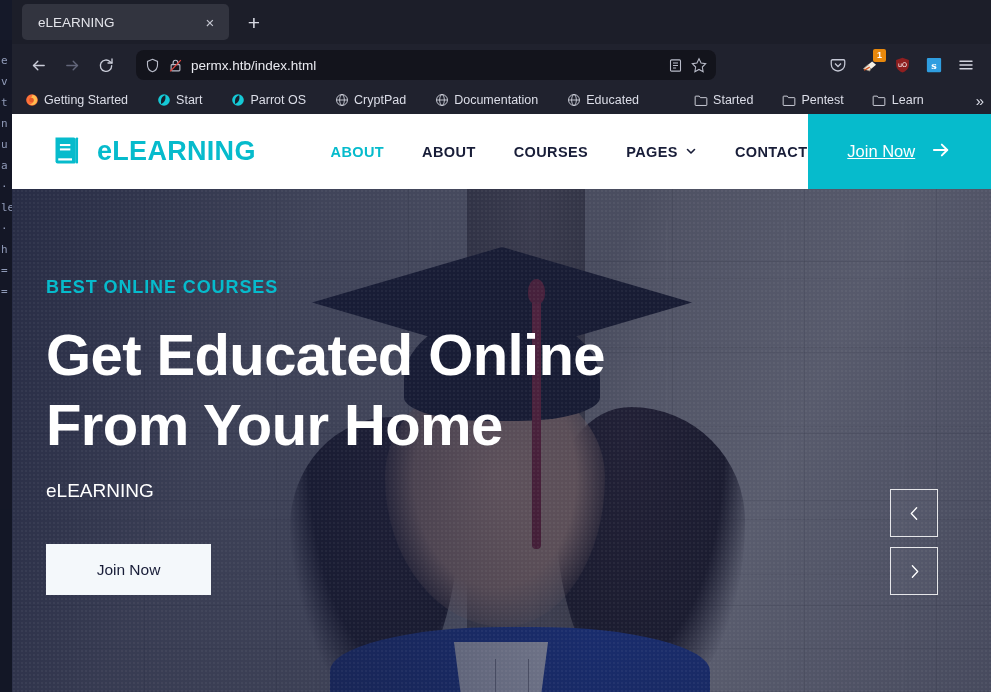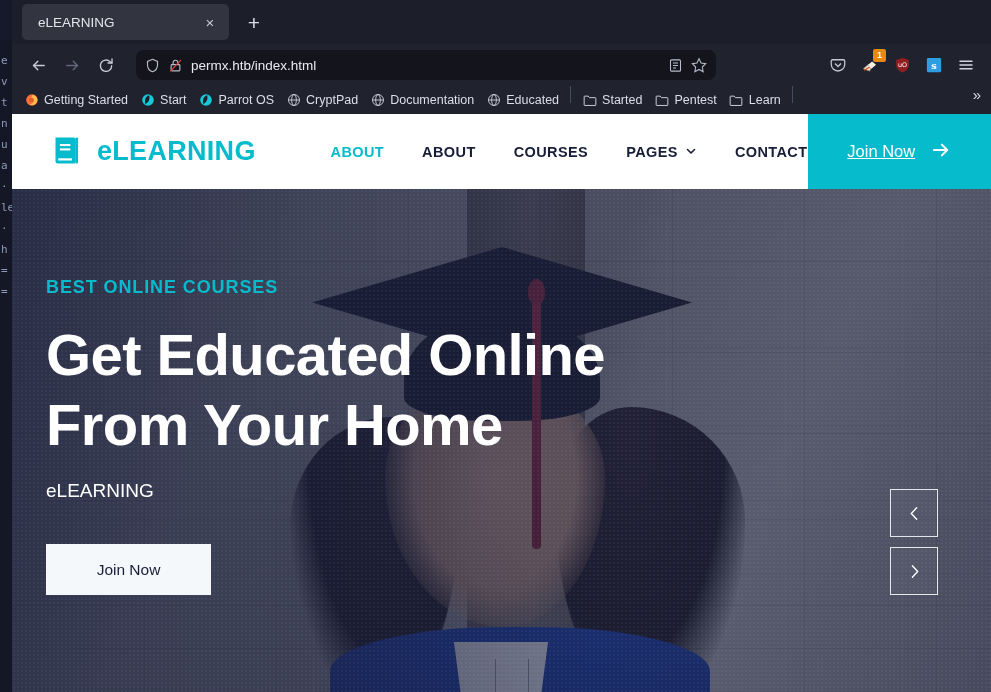--- a/index.html
+++ b/index.html
@@ -100,21 +100,21 @@
     position: absolute; right: -1px; top: -1px;
     background: #e8880c; color: #fff;
     font-size: 9px; font-weight: bold;
     min-width: 13px; height: 13px; line-height: 13px;
     text-align: center; border-radius: 2px; padding: 0 2px;
   }
 
   
   .bookmarks {
     height: 28px; background: #20222e;
-    display: flex; gap: 0;
+    display: flex; align-items: center; gap: 16px;
     padding: 0 6px; overflow: hidden;
     position: relative;
   }
   .bm {
     display: flex; align-items: center; gap: 5px;
     padding: 3px 6px; border-radius: 4px;
     color: #dcdee8; font-size: 12.5px; white-space: nowrap;
   }
   .bm .bmi { width: 15px; height: 15px; display: flex; align-items: center; justify-content: center; flex: 0 0 15px; }
   .bm-sep { width: 1px; height: 17px; background: #474b5e; margin: 0 5px; }

